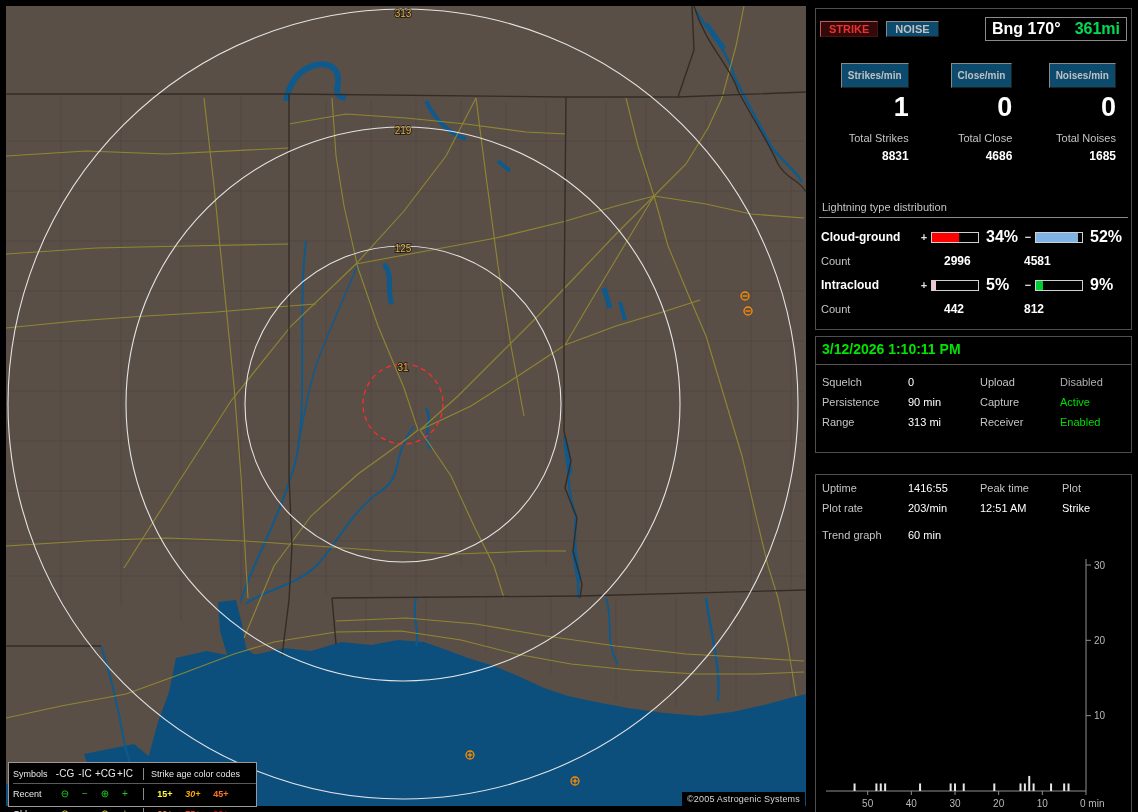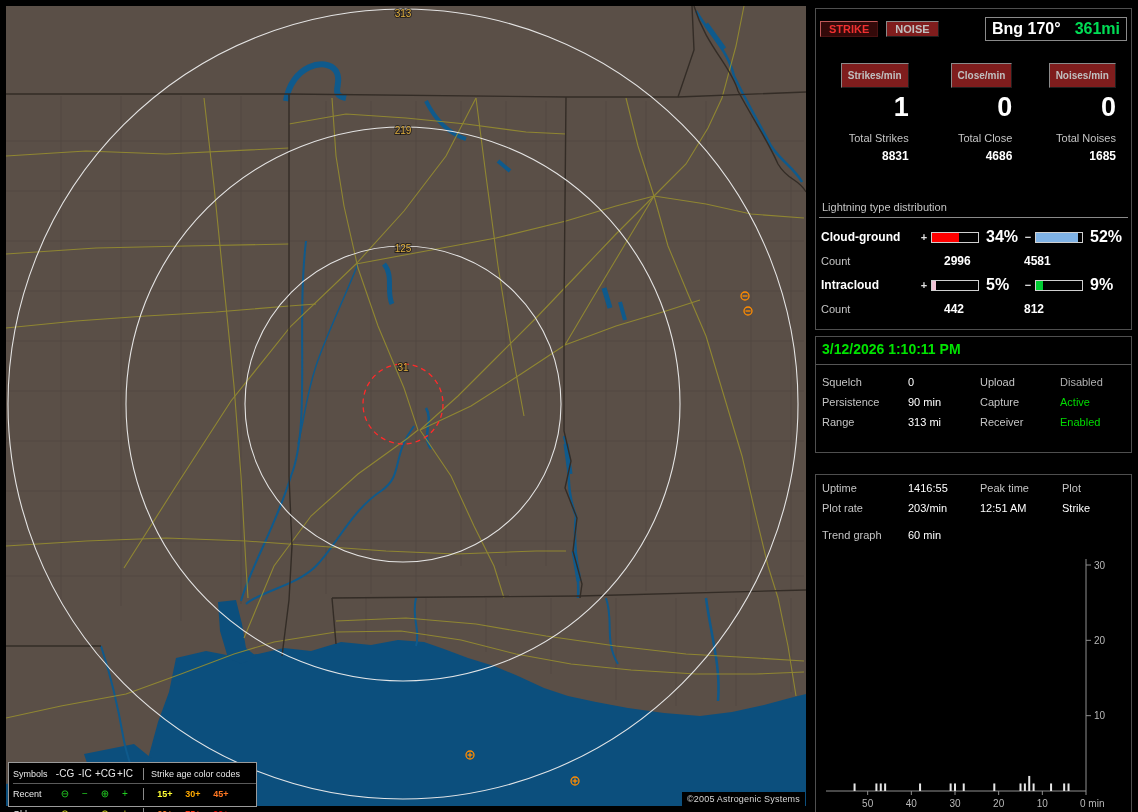--- a/index.html
+++ b/index.html
@@ -19,21 +19,21 @@
   .lg-div{border-left:1px solid #8a8a8a;height:12px;justify-self:center}
   .lg-age-head{grid-column:7/10;text-align:center;white-space:nowrap}
   .lg-sym{text-align:center;font-size:10px;line-height:10px}
   .lg-age{text-align:center;font-weight:bold}
   
   .panel{position:absolute;left:815px;top:0;width:318px;height:812px;color:#c4c4c4;font-size:11px}
   .box{position:absolute;left:0;width:317px;border:1px solid #4f4f4f;background:#000}
   #box1{top:8px;height:322px}
   #box2{top:336px;height:117px}
   #box3{top:474px;height:347px}
-  .btn{font-size:11px;font-weight:bold;color:#c0c0c0;background:#7f1d1d;cursor:pointer;
+  .btn{font-size:11px;font-weight:bold;color:#c0c0c0;background:#0c4a6e;cursor:pointer;
     border:1px solid;border-color:#8a8a8a #1f1f1f #1f1f1f #8a8a8a;padding:1px 8px;
     font-family:"Liberation Sans",sans-serif}
   .btn.strike{color:#f03030;background:#330909;border-color:#c05858 #4a1212 #4a1212 #c05858}
   .toolbar-row{position:absolute;top:8px;left:4px;right:4px;display:flex;align-items:center;gap:8px}
   .bng{margin-left:auto;display:flex;justify-content:space-between;width:142px;background:#000;
     border:1px solid #8a8a8a;padding:2px 6px;font-weight:bold;font-size:16px;color:#fff}
   .bng .grn{color:#00dd55}
   .counter-cols{position:absolute;top:54px;left:2px;right:2px;display:grid;
     grid-template-columns:1fr 1fr 1fr}
   .col{display:flex;flex-direction:column;align-items:flex-end;padding-right:13px}
@@ -185,21 +185,21 @@
       <span class="lg-age-head">Strike age color codes</span>
     </div>
     <div class="lg-row">
       <span>Recent</span>
       <span class="lg-sym" style="color: rgb(34, 204, 34);">⊖</span>
       <span class="lg-sym" style="color: rgb(34, 204, 34);">−</span>
       <span class="lg-sym" style="color: rgb(34, 204, 34);">⊕</span>
       <span class="lg-sym" style="color: rgb(34, 204, 34);">+</span>
       <span class="lg-div"></span>
       <span class="lg-age" style="color: rgb(255, 255, 51);">15+</span>
-      <span class="lg-age" style="color: rgb(255, 170, 0);">30+</span>
+      <span class="lg-age" style="color: rgb(255, 170, 0); font-style: italic;">30+</span>
       <span class="lg-age" style="color: rgb(255, 119, 34);">45+</span>
     </div>
     <div class="lg-row">
       <span>Old</span>
       <span class="lg-sym" style="color: rgb(221, 221, 34);">⊖</span>
       <span class="lg-sym" style="color: rgb(221, 221, 34);">−</span>
       <span class="lg-sym" style="color: rgb(221, 221, 34);">⊕</span>
       <span class="lg-sym" style="color: rgb(221, 221, 34);">+</span>
       <span class="lg-div"></span>
       <span class="lg-age" style="color: rgb(255, 119, 34);">60+</span>

